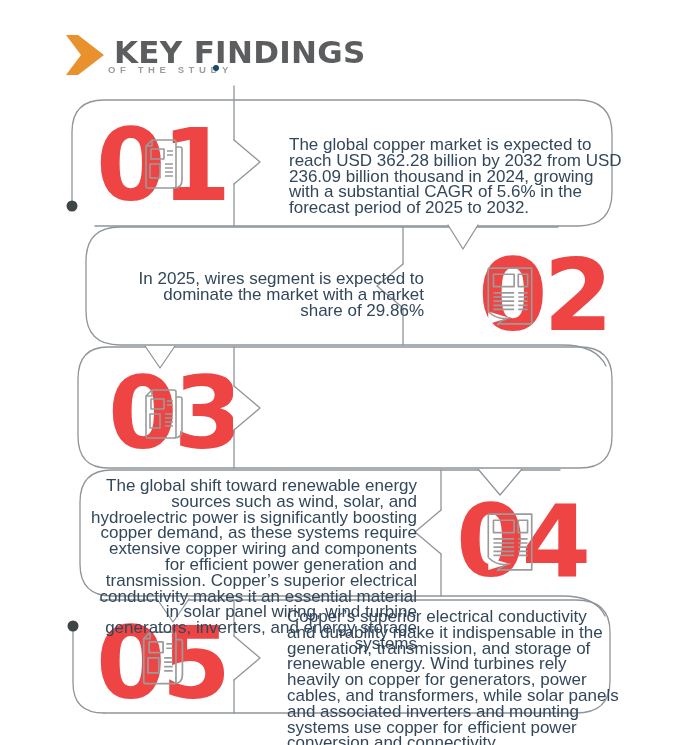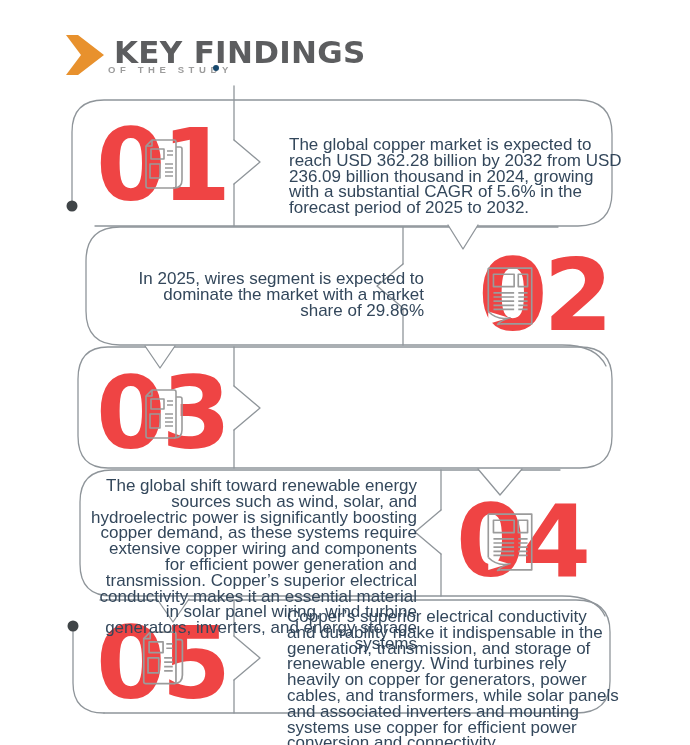--- a/index.html
+++ b/index.html
@@ -50,21 +50,21 @@
     <svg class="hdr-arrow" width="40" height="40" viewBox="0 0 40 40">
       <polygon points="0,0 12,0 38,20 12,40 0,40 15,20" fill="#e8912d"></polygon>
     </svg>
     <div class="hdr-title">KEY FINDINGS</div>
     <div class="hdr-sub">OF THE STUDY</div>
     <div class="hdr-dot"></div>
   </div>
 
   <div class="bignum" style="left:96px;top:116px;">01</div>
   <div class="bignum" style="left:478px;top:246px;">02</div>
-  <div class="bignum" style="left:96px;top:364px;">03</div>
+  <div class="bignum" style="left:108px;top:364px;">03</div>
   <div class="bignum" style="left:456px;top:492px;">04</div>
   <div class="bignum" style="left:96px;top:614px;text-align:right;">05</div>
 
   <svg id="outlines" width="690" height="745" viewBox="0 0 690 745" fill="none" stroke="#8f959a" stroke-width="1.3" stroke-linecap="round" stroke-linejoin="round">
 
     <line x1="234" y1="86" x2="234" y2="226"></line>
     <line x1="403" y1="227" x2="403" y2="345"></line>
     <line x1="234" y1="347" x2="234" y2="468"></line>
     <line x1="441" y1="470" x2="441" y2="596"></line>
     <line x1="234" y1="600" x2="234" y2="713"></line>

